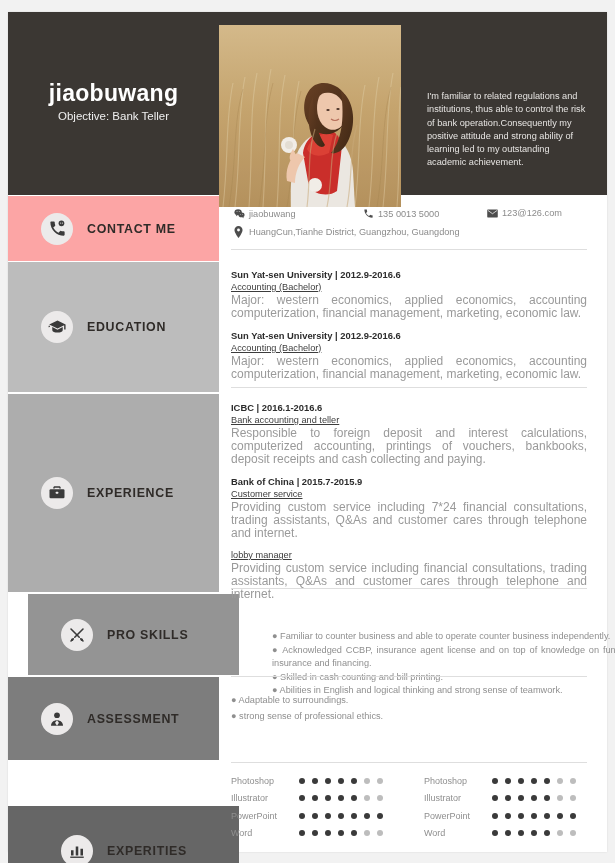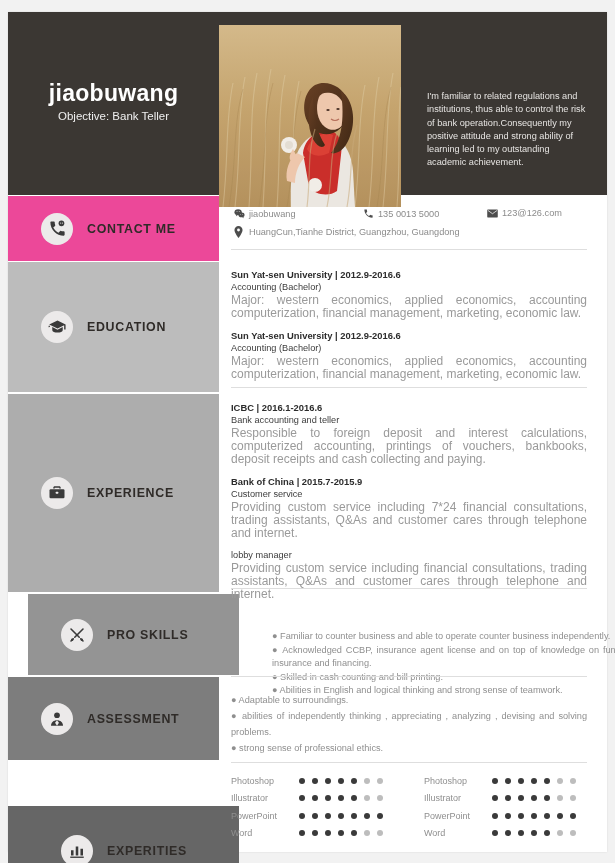--- a/index.html
+++ b/index.html
@@ -108,20 +108,21 @@
   .entry-title {
     font-size: 9.4px;
     font-weight: bold;
     color: #2c2c2c;
     line-height: 13px;
   }
   .entry-sub {
     font-size: 9.2px;
     color: #3c3c3c;
     line-height: 13px;
+    text-decoration: underline;
   }
   .entry-body {
     font-size: 12px;
     color: #9a9a9a;
     line-height: 13px;
     text-align: justify;
   }
   .entry-gap { height: 9px; }
   .rule {
     position: absolute;
@@ -220,21 +221,21 @@
             <path d="M108 182 C 114 152, 110 132, 118 108"></path>
           <path d="M128 182 C 134 150, 130 126, 138 100"></path>
         </g>
         <rect width="182" height="182" fill="#000" opacity="0.02"></rect>
       </svg>
     </div>
 
     <div class="summary">I'm familiar to related regulations and institutions, thus able to control the risk of bank operation.Consequently my positive attitude and strong ability of learning led to my outstanding academic achievement.</div>
   </div>
 
-  <div class="sidebar-item" style="top:196px;height:65px;background:#ec4899;">
+  <div class="sidebar-item" style="top:196px;height:65px;background:#fca5a5;">
     <div class="sb-icon">
       <svg width="19" height="19" viewBox="0 0 24 24" fill="#3a3a3a">
         <path d="M6.6 10.8c1.4 2.8 3.8 5.2 6.6 6.6l2.2-2.2c.3-.3.7-.4 1-.2 1.2.4 2.4.6 3.6.6.6 0 1 .4 1 1V20c0 .6-.4 1-1 1C10.6 21 3 13.4 3 4c0-.6.4-1 1-1h3.5c.6 0 1 .4 1 1 0 1.3.2 2.5.6 3.6.1.4 0 .8-.2 1.1l-2.3 2.1z"></path>
         <circle cx="17" cy="5.5" r="3.6"></circle>
         <circle cx="16" cy="5.2" r="0.7" fill="#eceaea"></circle>
         <circle cx="18.2" cy="5.2" r="0.7" fill="#eceaea"></circle>
       </svg>
     </div>
     <div class="sb-label">CONTACT ME</div>
   </div>
@@ -386,21 +387,20 @@
     <span class="b">● Familiar to counter business and able to operate counter business independently.</span>
     <span class="b">● Acknowledged CCBP, insurance agent license and on top of knowledge on funds, insurance and financing.</span>
     <span class="b">● Skilled in cash counting and bill printing.</span>
     <span class="b">● Abilities in English and logical thinking and strong sense of teamwork.</span>
   </div>
 
   <div class="rule" style="top:676px;"></div>
 
   <div class="sec bullets" style="top:692px;line-height:16px;">
     <span class="b">● Adaptable to surroundings.</span>
-    <span class="b">● abilities of independently thinking , appreciating , analyzing , devising and solving problems.</span>
     <span class="b">● strong sense of professional ethics.</span>
   </div>
 
   <div class="rule" style="top:762px;"></div>
 
   <div class="skillgrid" style="left:231px;top:772px;">
     <div class="skill-row">
       <span class="skill-name">Photoshop</span>
       <span class="dots">
           <span class="dot on"></span>

